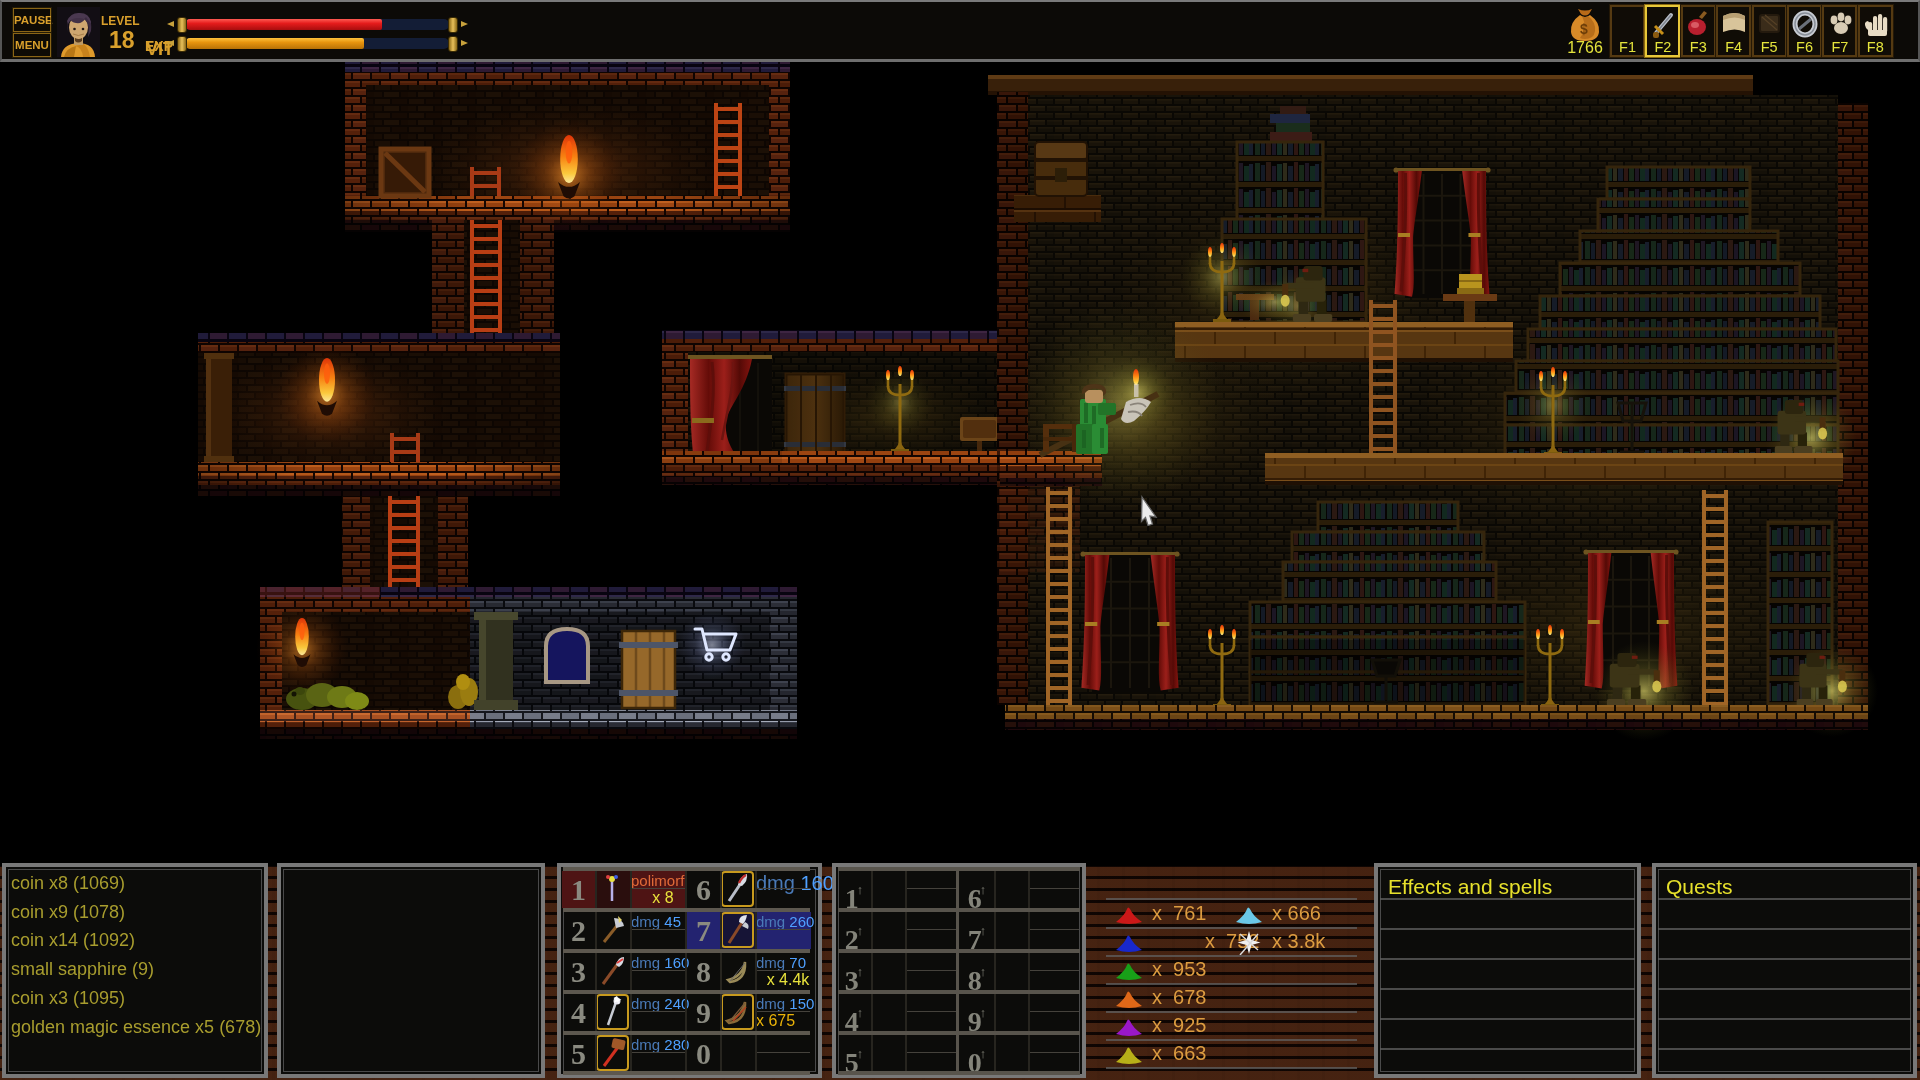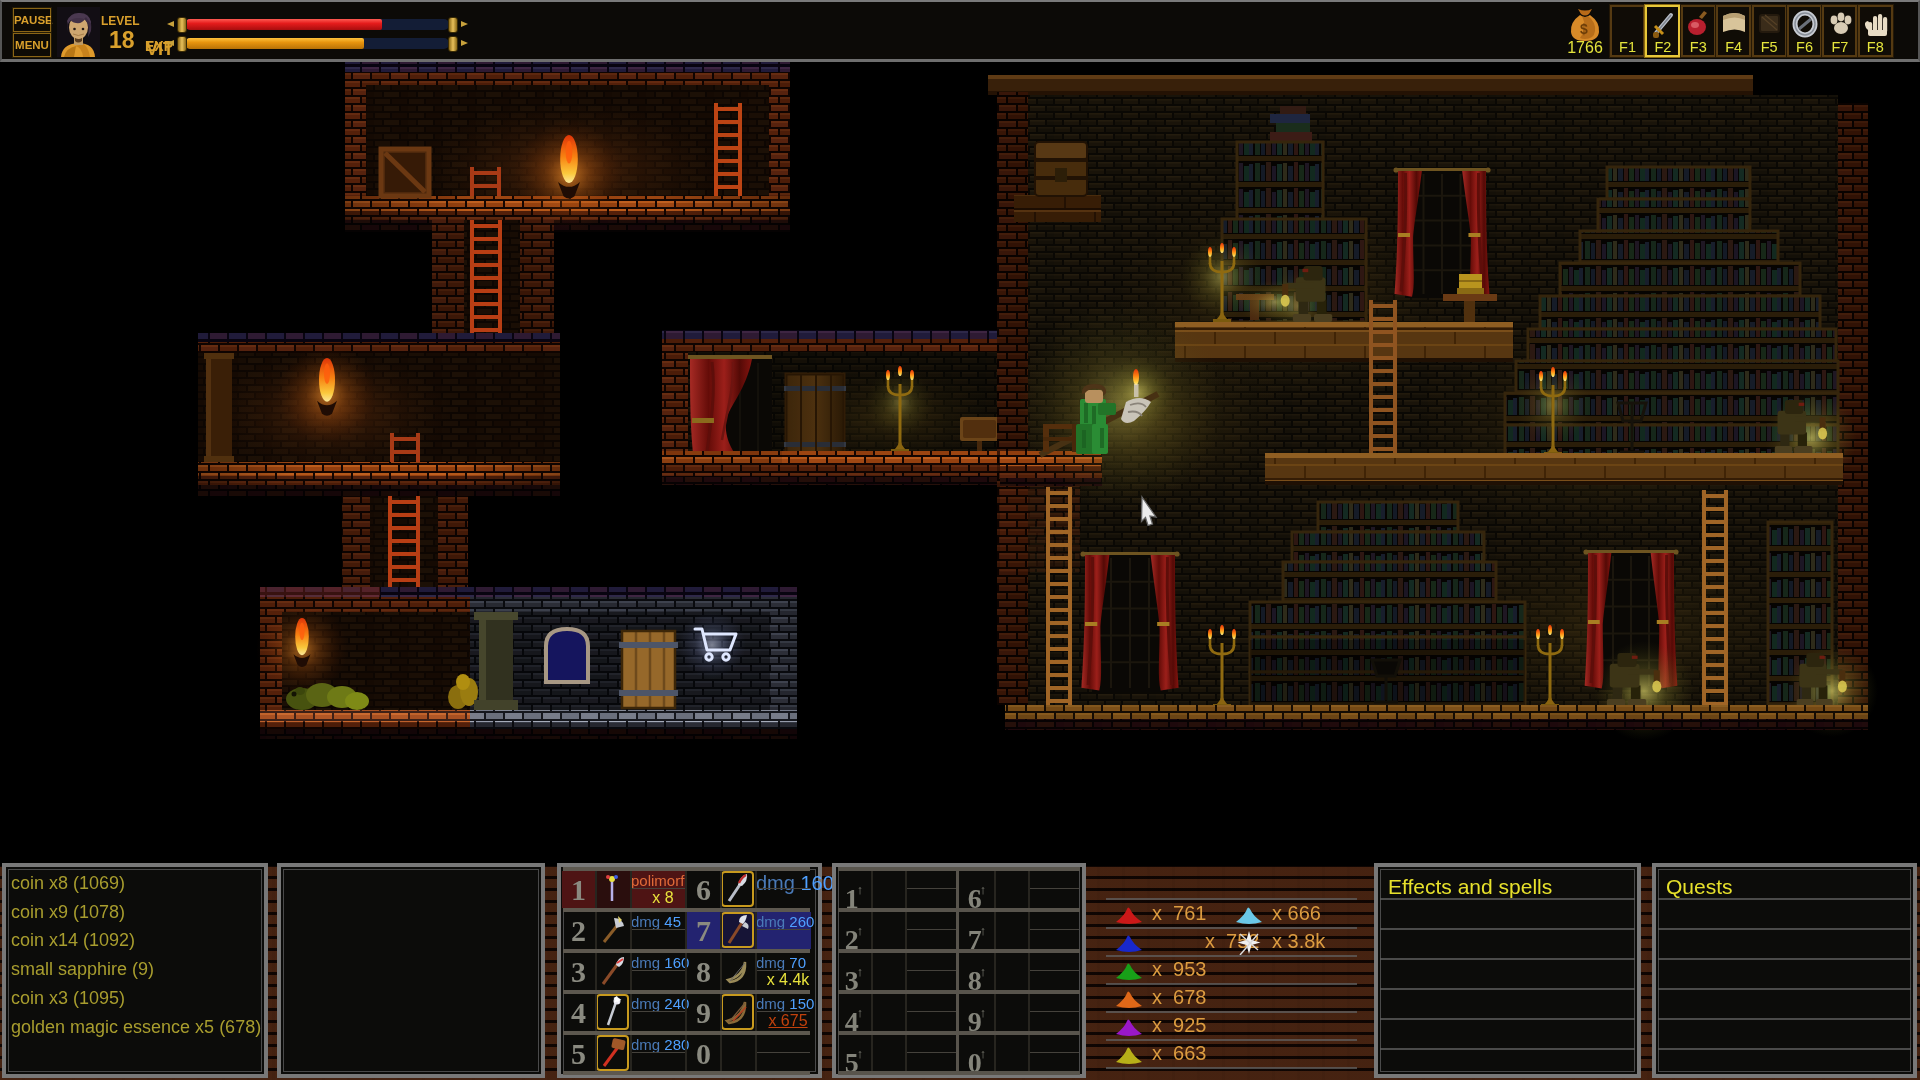--- a/index.html
+++ b/index.html
@@ -861,21 +861,21 @@
 <div class="abs" style="left:687px;top:994px;width:33px;height:37px;color:#8a8a80;font-size:30px;font-weight:bold;text-align:center;line-height:37px;font-family:'Liberation Serif',serif;">9</div>
     <svg class="abs" width="33" height="37" viewBox="0 0 33 37" style="left:721px;top:994px">
       <g>
         <path d="M 8 29 q 17 -2 16 -21 q -3 15 -18 19 Z" fill="none" stroke="#8a6a38" stroke-width="2.5"></path>
         <line x1="8" y1="28" x2="24" y2="9" stroke="#7a5a3a" stroke-width="1.2"></line>
         <line x1="12" y1="27" x2="25" y2="13" stroke="#b04020" stroke-width="1.6"></line>
       </g>
     </svg>
     <div class="abs" style="left:721px;top:994px;width:33px;height:36px;border:2px solid #c89a1e;border-radius:4px;box-sizing:border-box;"></div>
     <div class="abs" style="left:756px;top:995px;width:64px;height:17px;font-size:15px;white-space:nowrap;"><span style="color:#4a7ab8">dmg</span> <span style="color:#4fa0ff">150</span></div>
-    <div class="abs" style="left:756px;top:1012px;width:64px;height:17px;font-size:16px;color:#c2410c;text-align:center;text-decoration:underline;">x 675</div>
+    <div class="abs" style="left:756px;top:1012px;width:64px;height:17px;font-size:16px;color:#eab308;">x 675</div>
 <div class="abs" style="left:687px;top:1035px;width:33px;height:37px;color:#8a8a80;font-size:30px;font-weight:bold;text-align:center;line-height:37px;font-family:'Liberation Serif',serif;">0</div>
 <div class="abs" style="left:563px;top:867px;width:247px;height:4px;background:#5d584f;"></div>
 <div class="abs" style="left:595px;top:871px;width:2px;height:37px;background:#27251f;"></div>
 <div class="abs" style="left:630px;top:871px;width:2px;height:37px;background:#27251f;"></div>
 <div class="abs" style="left:685px;top:871px;width:2px;height:37px;background:#27251f;"></div>
 <div class="abs" style="left:720px;top:871px;width:2px;height:37px;background:#27251f;"></div>
 <div class="abs" style="left:755px;top:871px;width:2px;height:37px;background:#27251f;"></div>
 <div class="abs" style="left:632px;top:888px;width:53px;height:1px;background:#45423c;"></div>
 <div class="abs" style="left:757px;top:888px;width:53px;height:1px;background:#45423c;"></div>
 <div class="abs" style="left:563px;top:908px;width:247px;height:4px;background:#5d584f;"></div>

